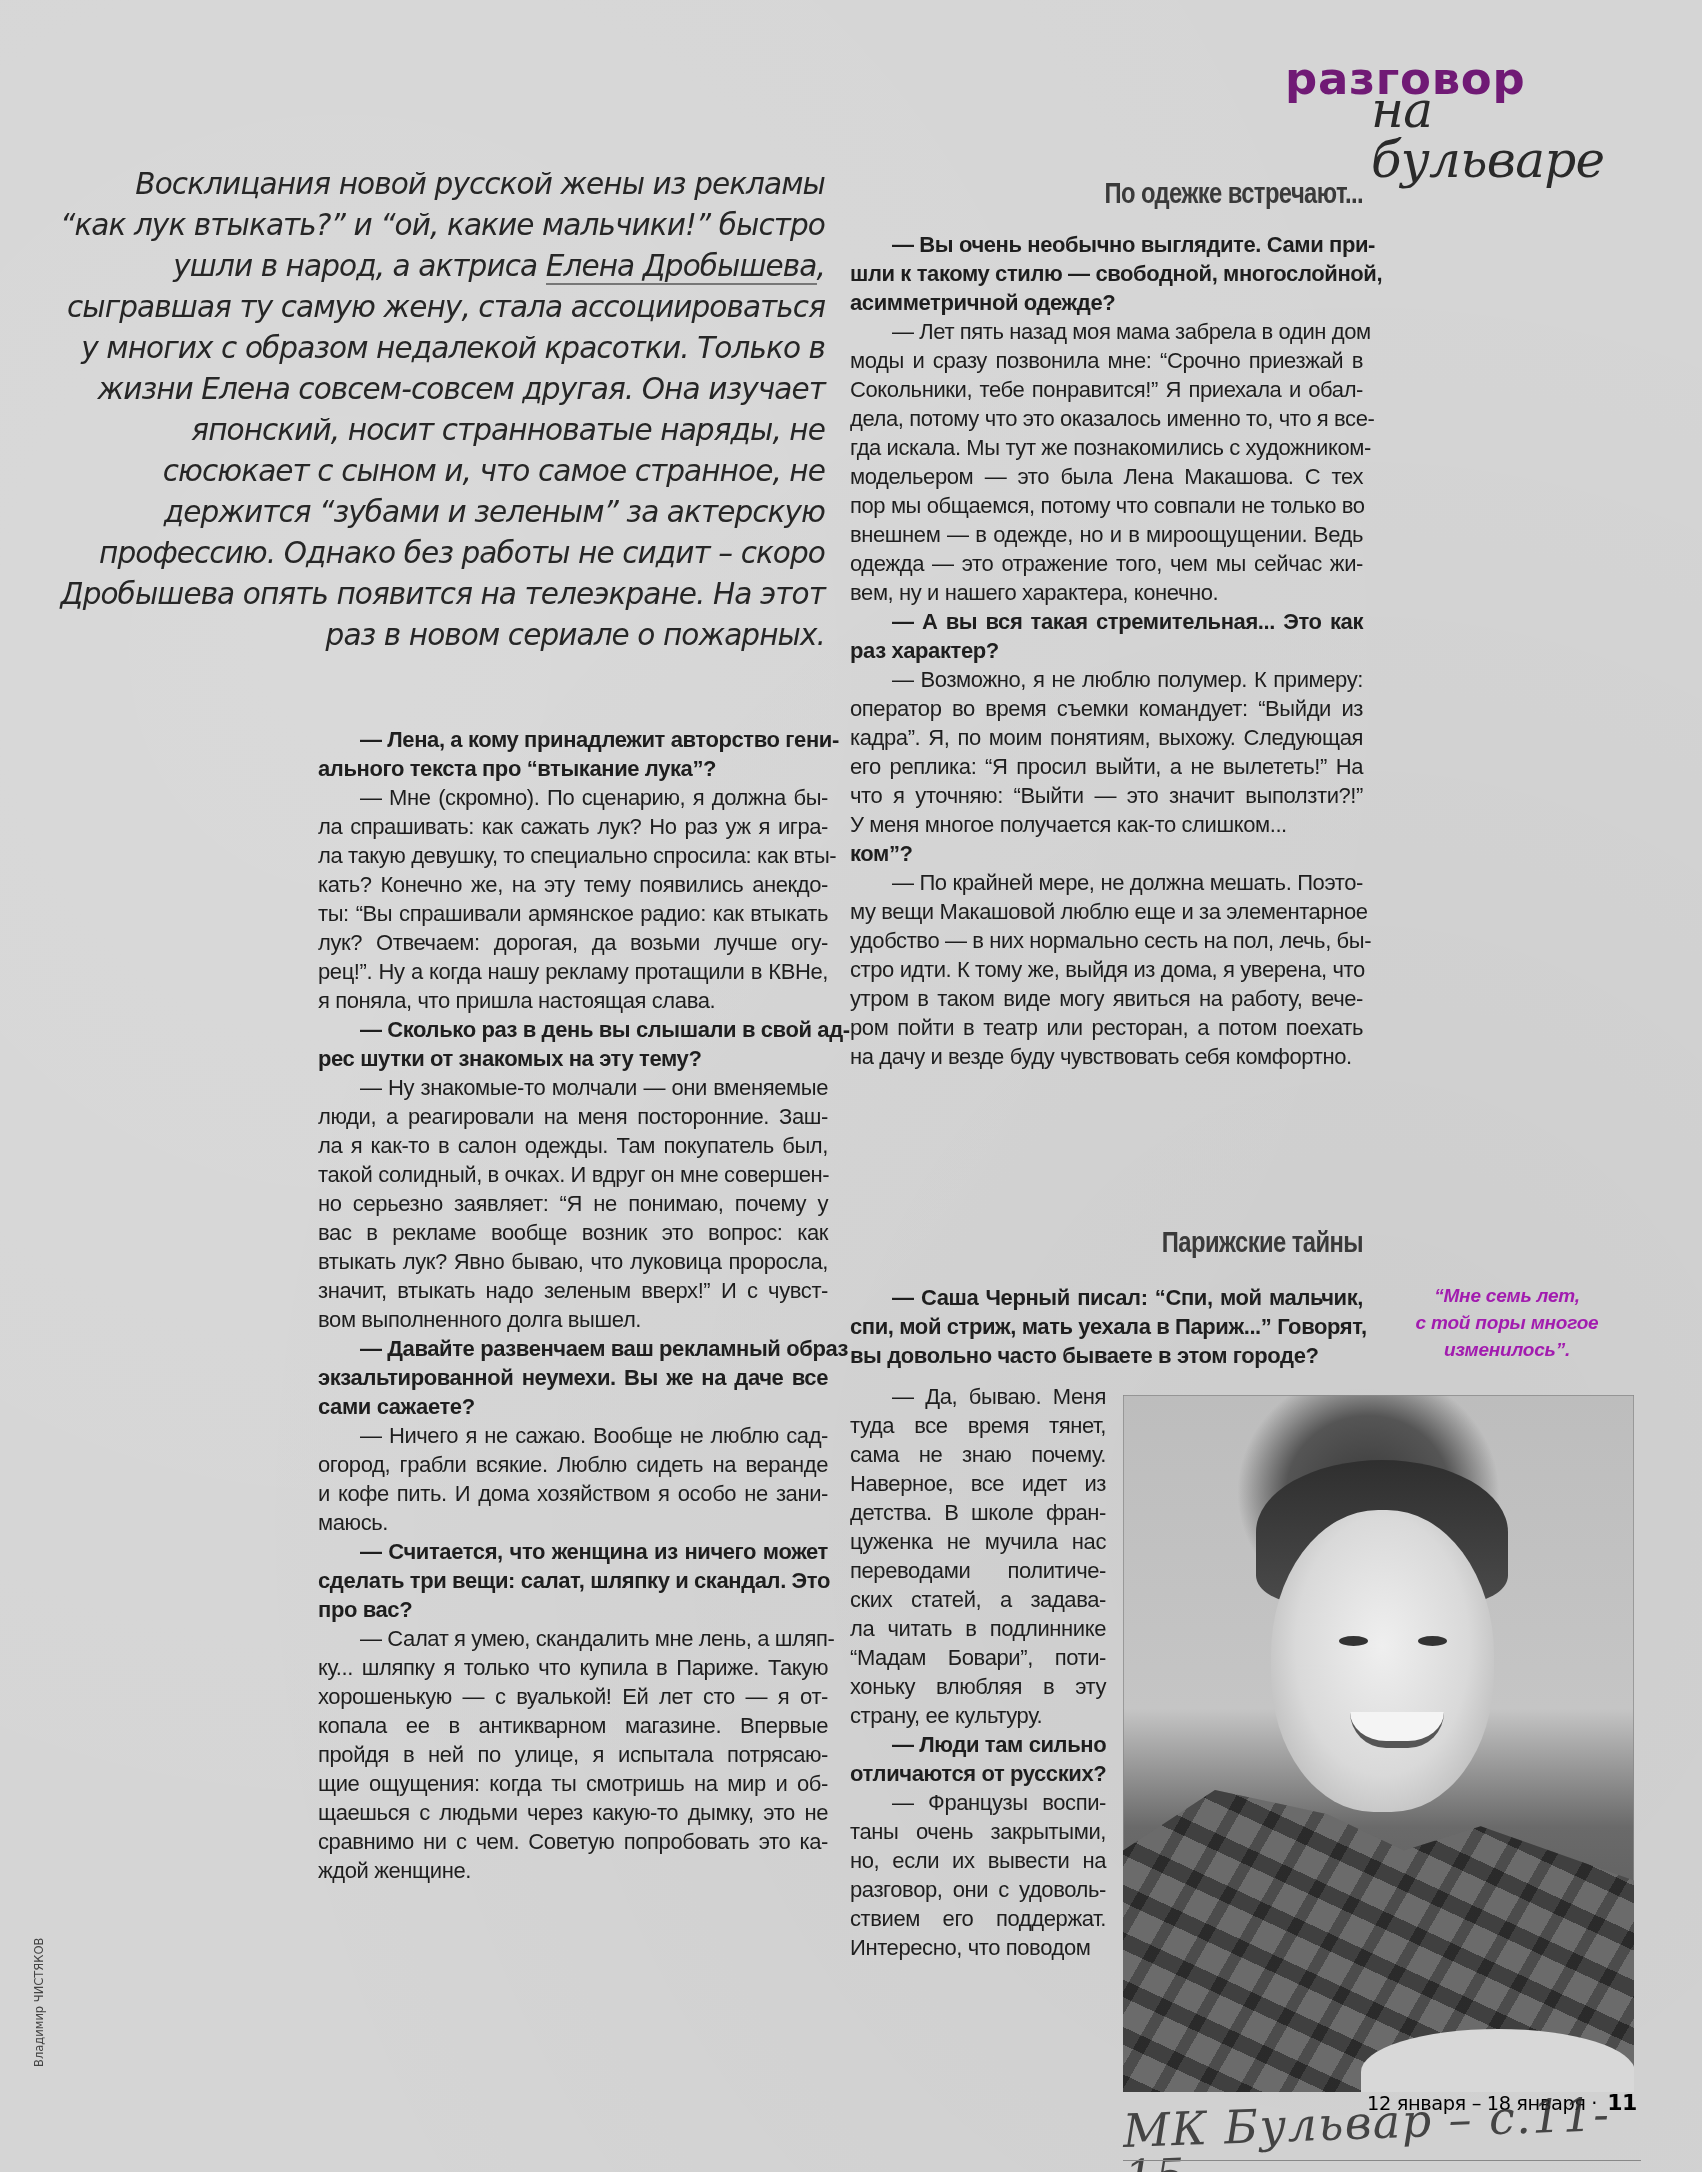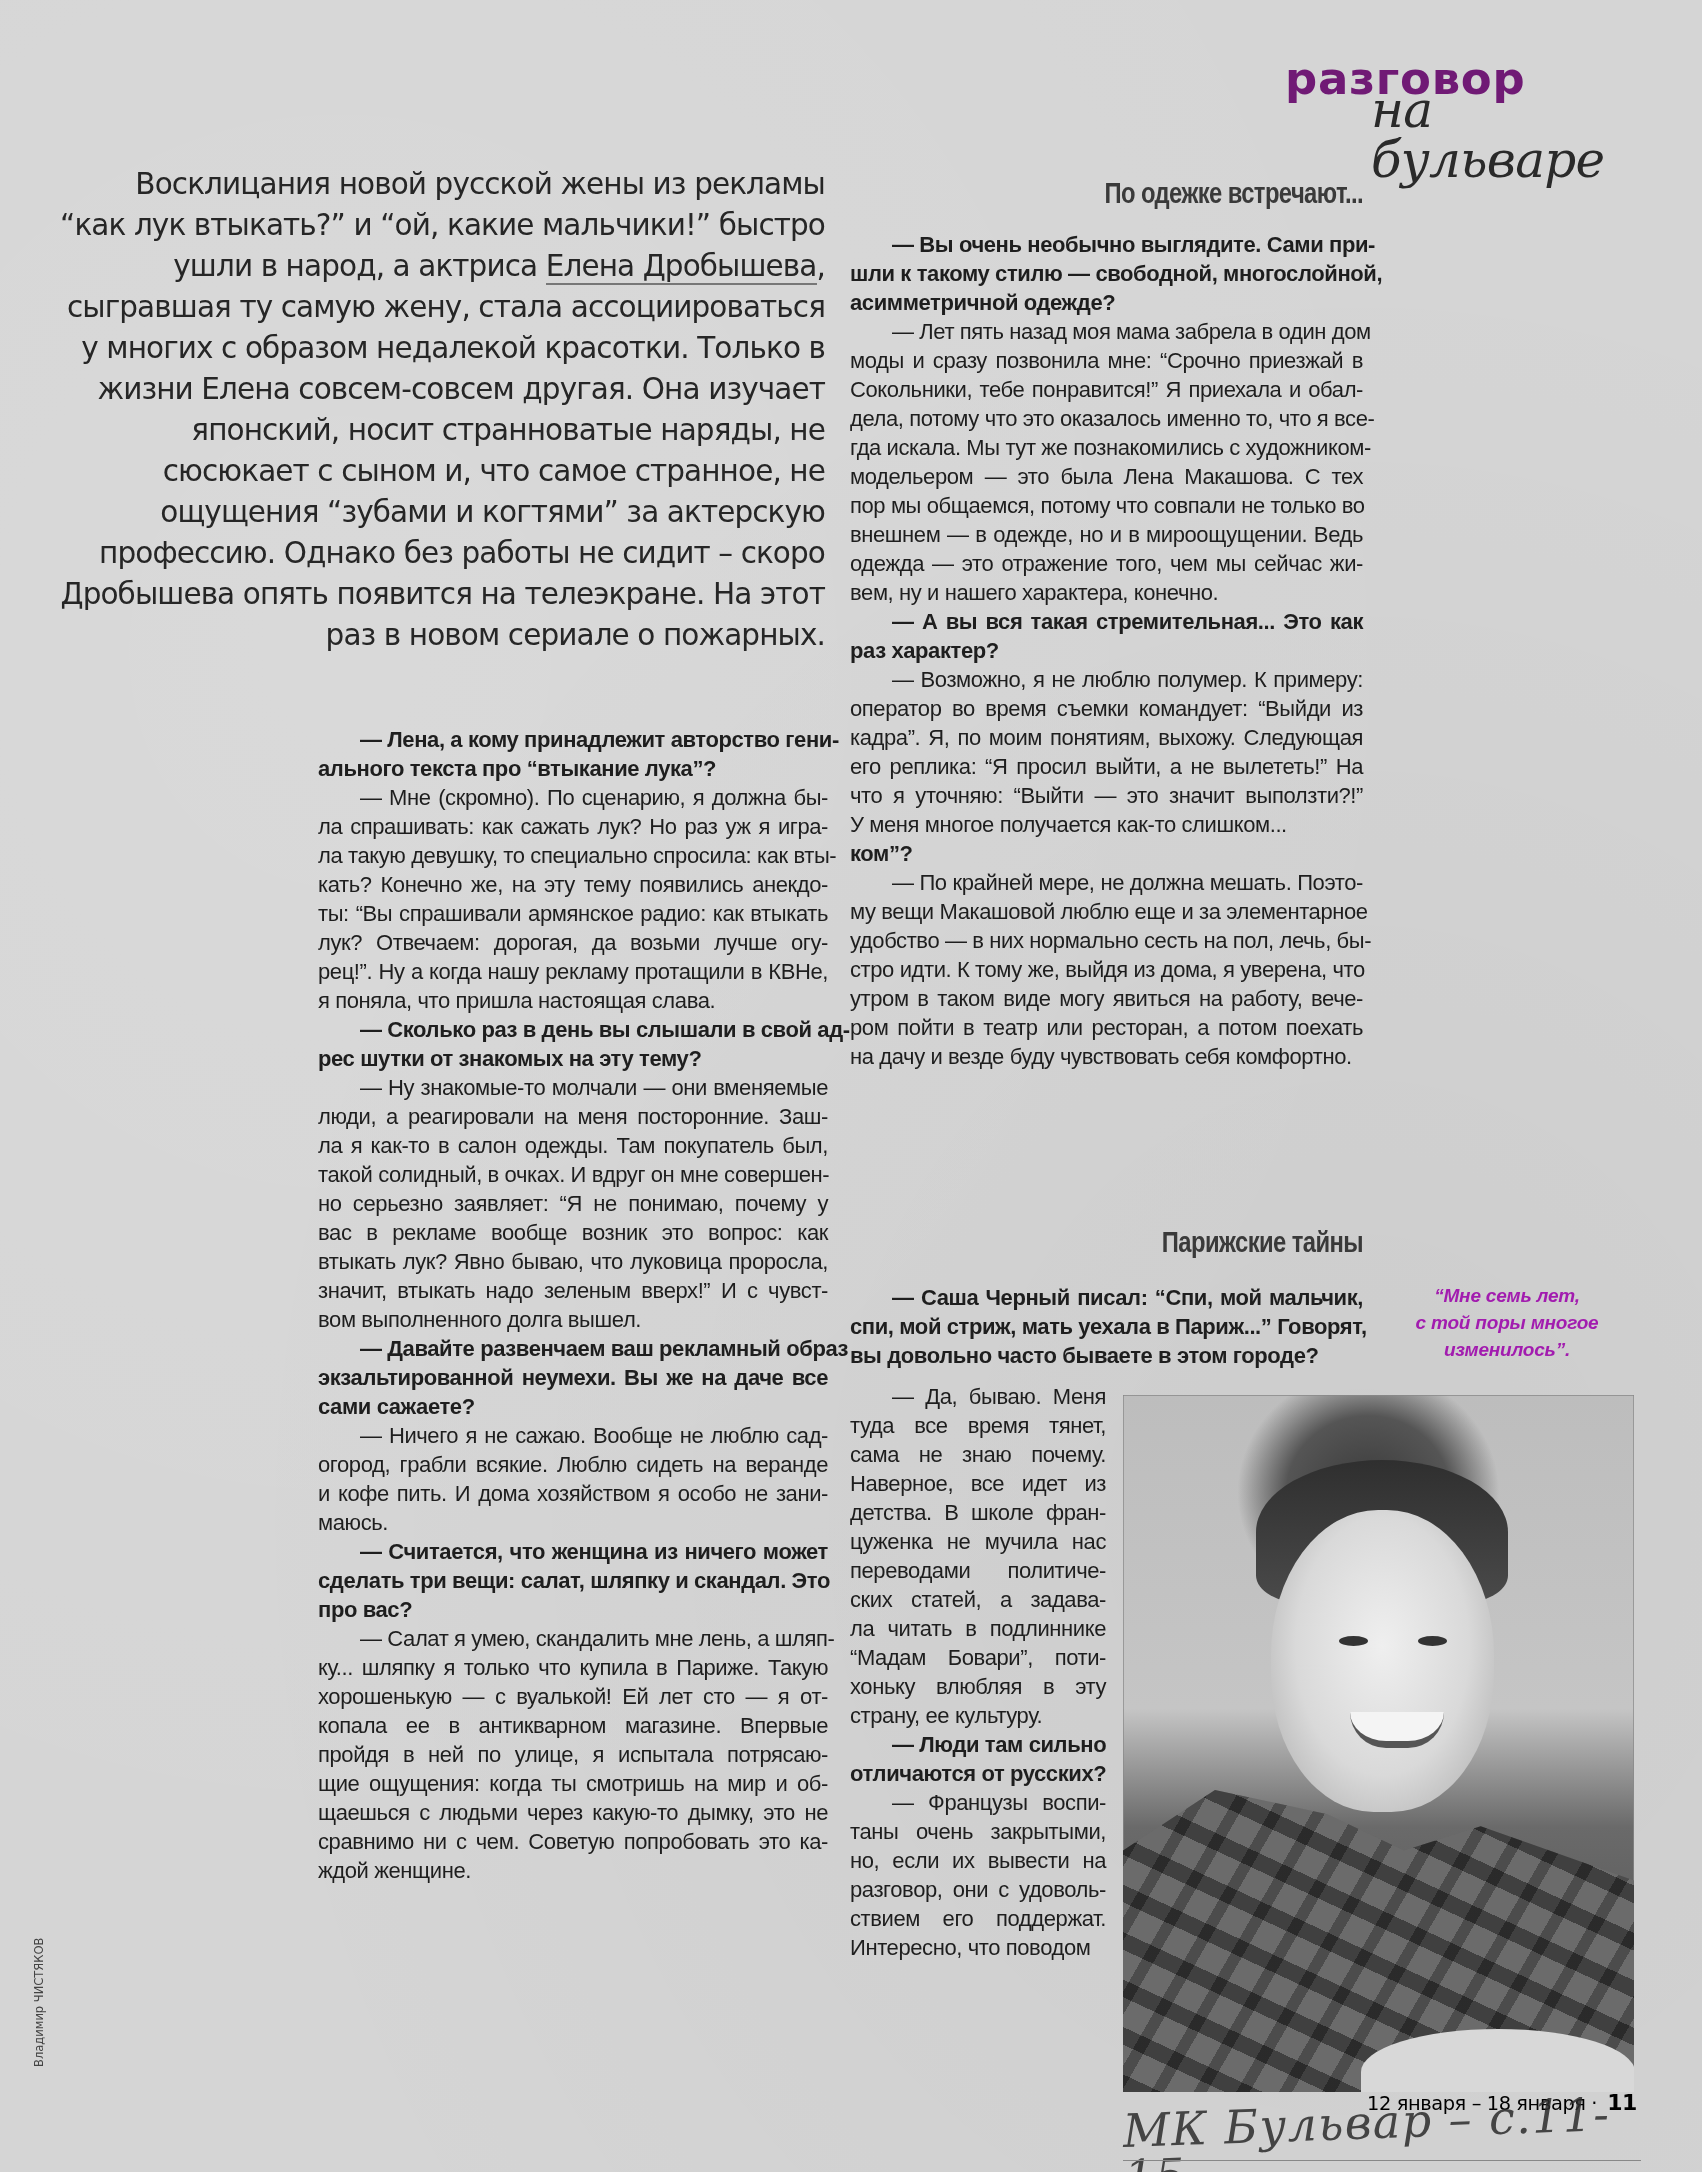--- a/index.html
+++ b/index.html
@@ -30,21 +30,21 @@
     letter-spacing:-0.7px;
   }
   
   .lead {
     position:absolute; left:58px; top:164px; width:767px;
     text-align:right;
     font-family:"DejaVu Sans", sans-serif; font-weight:normal;
     font-size:29.5px; line-height:41px; color:#262626;
     letter-spacing:-0.9px;
   }
-  .lead .line { display:block; white-space:nowrap; }
+  .lead .line { display:block; white-space:nowrap;font-style:italic; }
   .lead .ul { border-bottom:2.2px solid #777; }
   
   .col {
     position:absolute;
     font-family:"Liberation Sans", sans-serif;
     font-size:22px; line-height:29px; color:#1e1e1e;
     letter-spacing:-0.4px;
   }
   .col .ln { display:block; white-space:nowrap; text-align:justify; text-align-last:justify; height:29px; overflow:visible; }
   .col .ln.last { text-align-last:left; }
@@ -143,21 +143,21 @@
 
 <div class="lead">
   <span class="line">Восклицания новой русской жены из рекламы</span>
   <span class="line">“как лук втыкать?” и “ой, какие мальчики!” быстро</span>
   <span class="line"><span>ушли в народ, а актриса </span><span class="ul">Елена Дробышева</span><span>,</span></span>
   <span class="line">сыгравшая ту самую жену, стала ассоциироваться</span>
   <span class="line">у многих с образом недалекой красотки. Только в</span>
   <span class="line">жизни Елена совсем-совсем другая. Она изучает</span>
   <span class="line">японский, носит странноватые наряды, не</span>
   <span class="line">сюсюкает с сыном и, что самое странное, не</span>
-  <span class="line">ощущения “зубами и когтями” за актерскую</span>
+  <span class="line">держится “зубами и зеленым” за актерскую</span>
   <span class="line">профессию. Однако без работы не сидит – скоро</span>
   <span class="line">Дробышева опять появится на телеэкране. На этот</span>
   <span class="line">раз в новом сериале о пожарных.</span>
 </div>
 
 <div class="col col-left" id="col-left">
     <span class="ln q ind">— Лена, а кому принадлежит авторство гени-</span>
     <span class="ln q last">ального текста про “втыкание лука”?</span>
     <span class="ln ind">— Мне (скромно). По сценарию, я должна бы-</span>
     <span class="ln">ла спрашивать: как сажать лук? Но раз уж я игра-</span>

